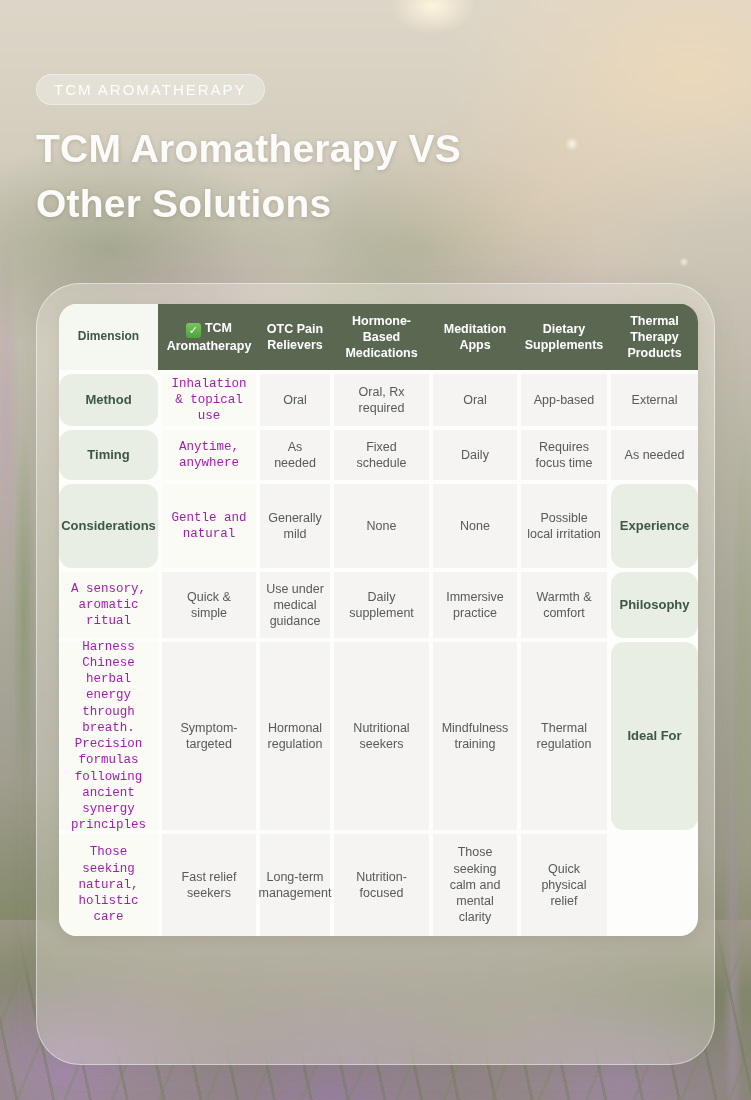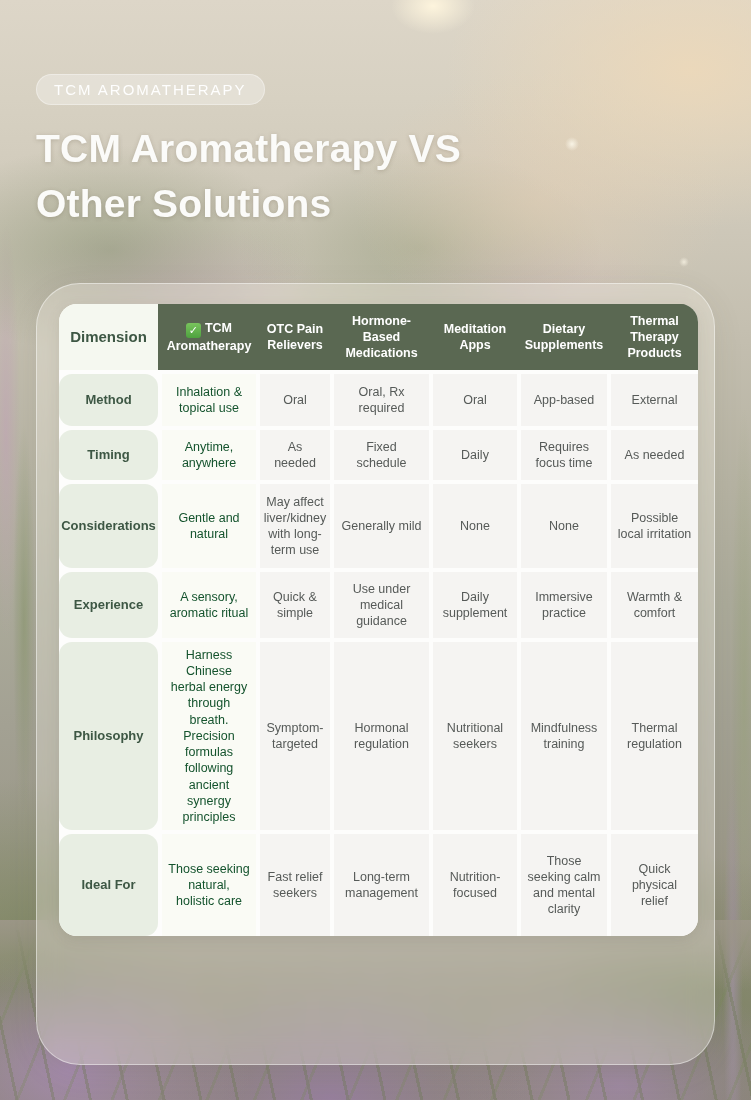--- a/index.html
+++ b/index.html
@@ -62,24 +62,24 @@
     background:rgba(244,242,233,.30);border:1px solid rgba(255,255,255,.45);box-sizing:border-box;
     backdrop-filter:blur(12px) saturate(1.05);-webkit-backdrop-filter:blur(12px) saturate(1.05);
     box-shadow:0 8px 30px rgba(90,85,70,.10);}
   .cmp-table{position:absolute;left:22px;top:20px;width:639px;display:grid;
     grid-template-columns:99px 94px 70px 95px 84px 86px 1fr;
     grid-template-rows:66px 52px 50px 84px 66px 188px 102px;
     gap:4px;background:#fdfdfc;border-radius:18px;overflow:hidden;
     box-shadow:0 4px 14px rgba(90,85,70,.12);}
   .cell{display:flex;align-items:center;justify-content:center;text-align:center;
     padding:4px 6px;box-sizing:border-box;font-size:12.5px;line-height:1.3;}
-  .hdr-dim{background:#f5f8f0;color:#3d5744;font-weight:700;font-size:15px;}
+  .hdr-dim{background:#f5f8f0;color:#3d5744;font-weight:700;font-size:12px;}
   .hdr-col{background:#5a6852;color:#ffffff;font-weight:700;box-shadow:-4px 0 0 0 #5a6852;}
   .row-label{background:#e8eee3;color:#3d5744;font-weight:700;font-size:13px;border-radius:13px;}
-  .col-tcm{background:#fafbf5;color:#14532d;}
+  .col-tcm{background:#fafbf5;color:#a21caf;font-family:Liberation Mono, monospace;}
   .col-std{background:#f5f4f2;color:#565a58;}
   .check{display:inline-flex;align-items:center;justify-content:center;width:15px;height:15px;
     margin-right:4px;border-radius:3px;vertical-align:-2px;
     background:linear-gradient(180deg,#79c45d,#4ea23f);color:#fff;font-size:11px;font-weight:700;}
 </style>
 </head>
 <body>
 
 <div class="bg"></div>
 <div class="grass"></div>
@@ -124,21 +124,20 @@
         <div class="cell col-std">External</div>
         <div class="cell row-label">Timing</div>
         <div class="cell col-tcm">Anytime, anywhere</div>
         <div class="cell col-std">As needed</div>
         <div class="cell col-std">Fixed schedule</div>
         <div class="cell col-std">Daily</div>
         <div class="cell col-std">Requires focus time</div>
         <div class="cell col-std">As needed</div>
         <div class="cell row-label">Considerations</div>
         <div class="cell col-tcm">Gentle and natural</div>
-        <div class="cell col-std">May affect liver/kidney with long-term use</div>
         <div class="cell col-std">Generally mild</div>
         <div class="cell col-std">None</div>
         <div class="cell col-std">None</div>
         <div class="cell col-std">Possible local irritation</div>
         <div class="cell row-label">Experience</div>
         <div class="cell col-tcm">A sensory, aromatic ritual</div>
         <div class="cell col-std">Quick &amp; simple</div>
         <div class="cell col-std">Use under medical guidance</div>
         <div class="cell col-std">Daily supplement</div>
         <div class="cell col-std">Immersive practice</div>

